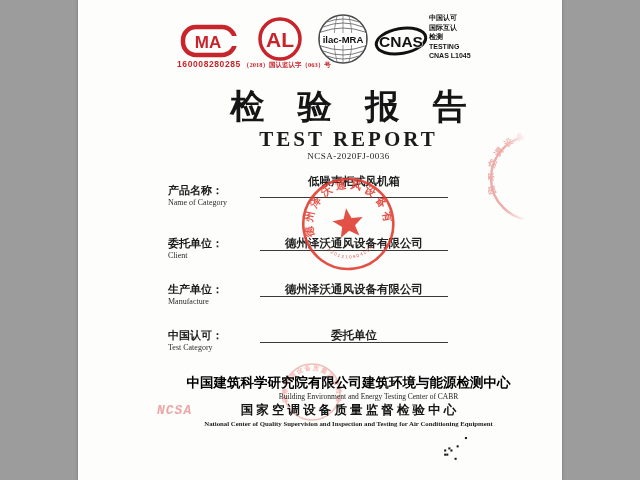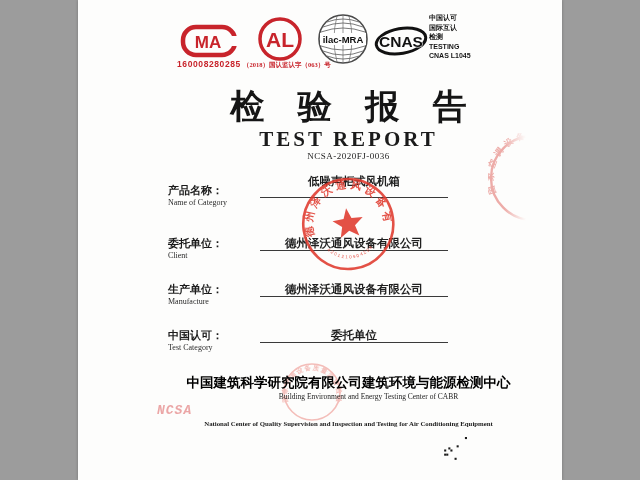--- a/index.html
+++ b/index.html
@@ -128,20 +128,21 @@
       </defs>
     <circle cx="45" cy="45" r="42" fill="none" stroke="#e06a64" stroke-width="2.4"></circle>
     <text font-size="8.5" font-weight="bold" fill="#e06a64">
       <textPath href="#arcR" textLength="170">国家空调设备质量监督检验中心</textPath>
     </text>
   </svg>
 
   <div class="abs ctr org-zh">中国建筑科学研究院有限公司建筑环境与能源检测中心</div>
   <div class="abs ctr org-en">Building Environment and Energy Testing Center of CABR</div>
   <div class="abs ncsa">NCSA</div>
+  <div class="abs ctr center-zh">国 家 空 调 设 备 质 量 监 督 检 验 中 心</div>
   <div class="abs ctr center-en">National Center of Quality Supervision and Inspection and Testing for Air Conditioning Equipment</div>
 
   <svg class="abs" style="left:440px;top:437px" width="27" height="27" viewBox="0 0 13 13" id="qr">
       <rect x="12" y="0" width="1" height="1" fill="#1c1c1c"></rect>
       <rect x="8" y="4" width="1" height="1" fill="#1c1c1c"></rect>
       <rect x="4" y="5" width="1" height="1" fill="#1c1c1c"></rect>
       <rect x="2" y="6" width="1" height="1" fill="#1c1c1c"></rect>
       <rect x="5" y="6" width="1" height="1" fill="#1c1c1c"></rect>
       <rect x="2" y="8" width="1" height="1" fill="#1c1c1c"></rect>
       <rect x="3" y="8" width="1" height="1" fill="#1c1c1c"></rect>

